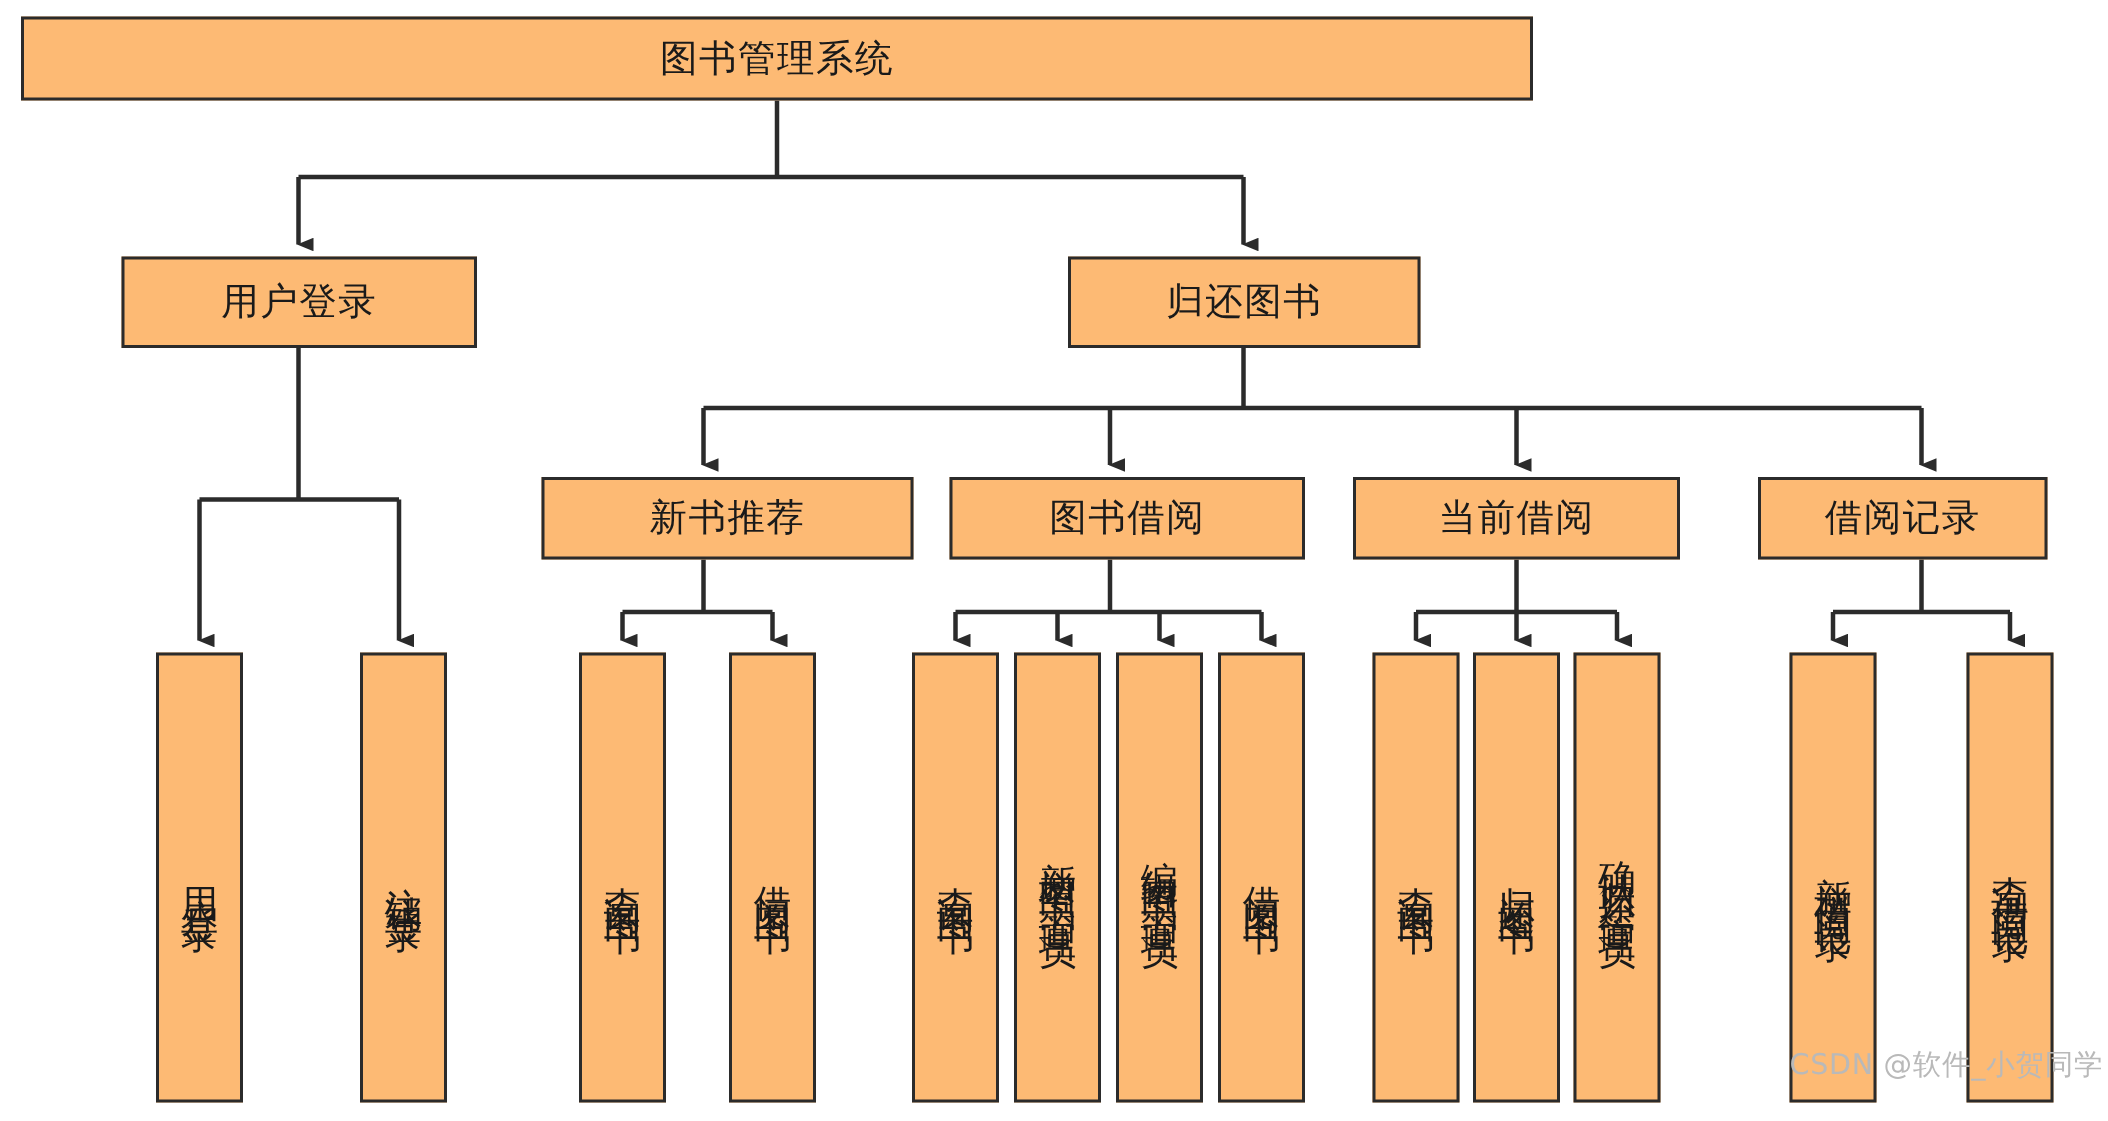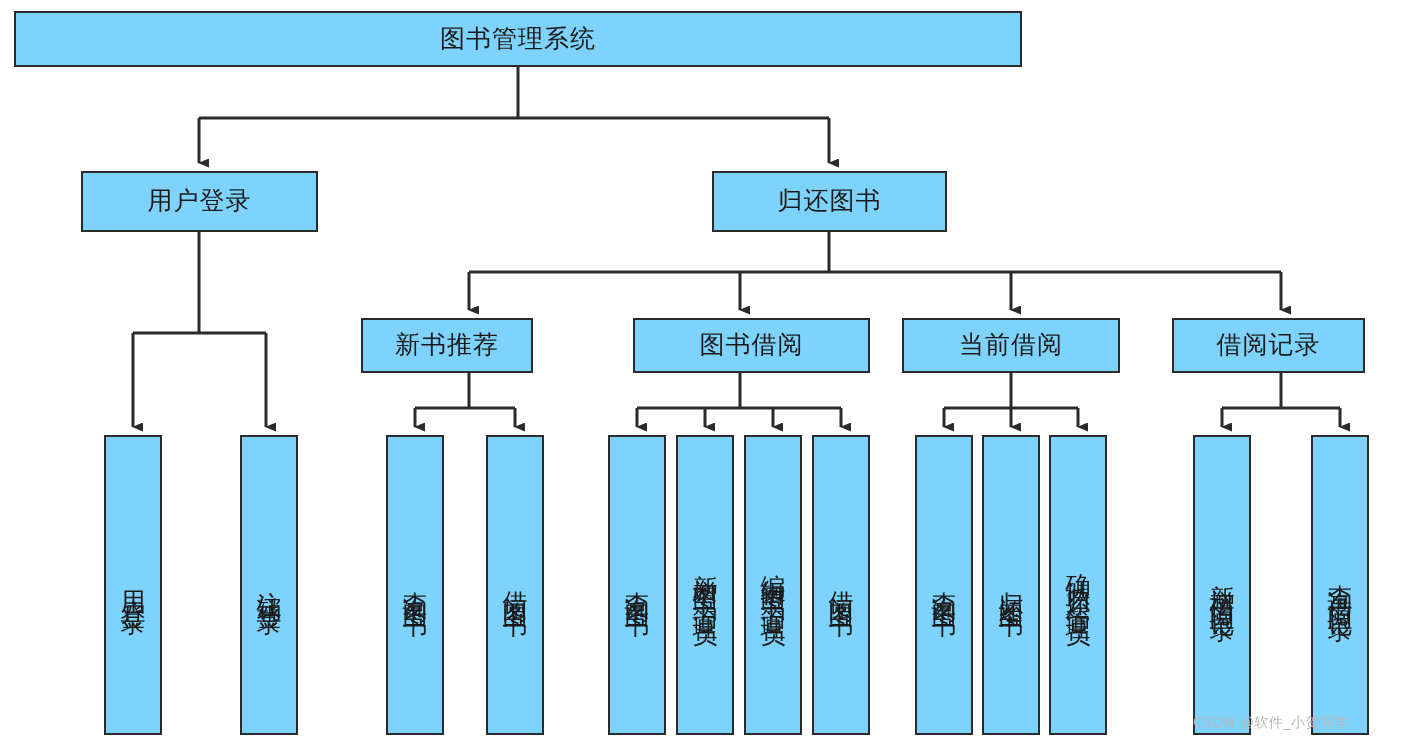--- a/index.html
+++ b/index.html
@@ -8,21 +8,21 @@
     background:#ffffff;
     font-family:"DejaVu Sans","Liberation Sans",sans-serif;
     overflow:hidden;
   }
   #stage{position:relative;width:1405px;height:747px;}
   svg.wires{position:absolute;left:0;top:0;width:1405px;height:747px;}
 
   .node{
     position:absolute;
     box-sizing:border-box;
-    background:#7dd3fc;
+    background:#fdba74;
     border:2.5px solid #2b2b2b;
     display:flex;
     align-items:center;
     justify-content:center;
     color:#1a1a1a;
   }
   .node .lbl{
     display:block;
     text-align:center;
     line-height:1.05;
@@ -40,25 +40,25 @@
     text-orientation:upright;
     font-size:25px;
     letter-spacing:7px;
     line-height:1;
     white-space:nowrap;
     text-indent:0;
   }
 
   .watermark{
     position:absolute;
-    font-size:14px;
+    font-size:19px;
     color:#b9b9b9;
     white-space:nowrap;
     left:1193px;
-    top:714px;
+    top:697px;
     letter-spacing:0.5px;
     font-family:"DejaVu Sans","Liberation Sans",sans-serif;
   }
 </style>
 </head>
 <body>
 
 <div id="stage">
 
   <svg class="wires" viewBox="0 0 1405 747" xmlns="http://www.w3.org/2000/svg">
@@ -117,21 +117,21 @@
     <span class="lbl">图书管理系统</span>
   </div>
 
   <div class="node horiz" style="left:81px;top:171px;width:237px;height:61px;">
     <span class="lbl">用户登录</span>
   </div>
   <div class="node horiz" style="left:712px;top:171px;width:235px;height:61px;">
     <span class="lbl">归还图书</span>
   </div>
 
-  <div class="node horiz" style="left:361px;top:318px;width:172px;height:55px;">
+  <div class="node horiz" style="left:361px;top:318px;width:248px;height:55px;">
     <span class="lbl">新书推荐</span>
   </div>
   <div class="node horiz" style="left:633px;top:318px;width:237px;height:55px;">
     <span class="lbl">图书借阅</span>
   </div>
   <div class="node horiz" style="left:902px;top:318px;width:218px;height:55px;">
     <span class="lbl">当前借阅</span>
   </div>
   <div class="node horiz" style="left:1172px;top:318px;width:193px;height:55px;">
     <span class="lbl">借阅记录</span>

